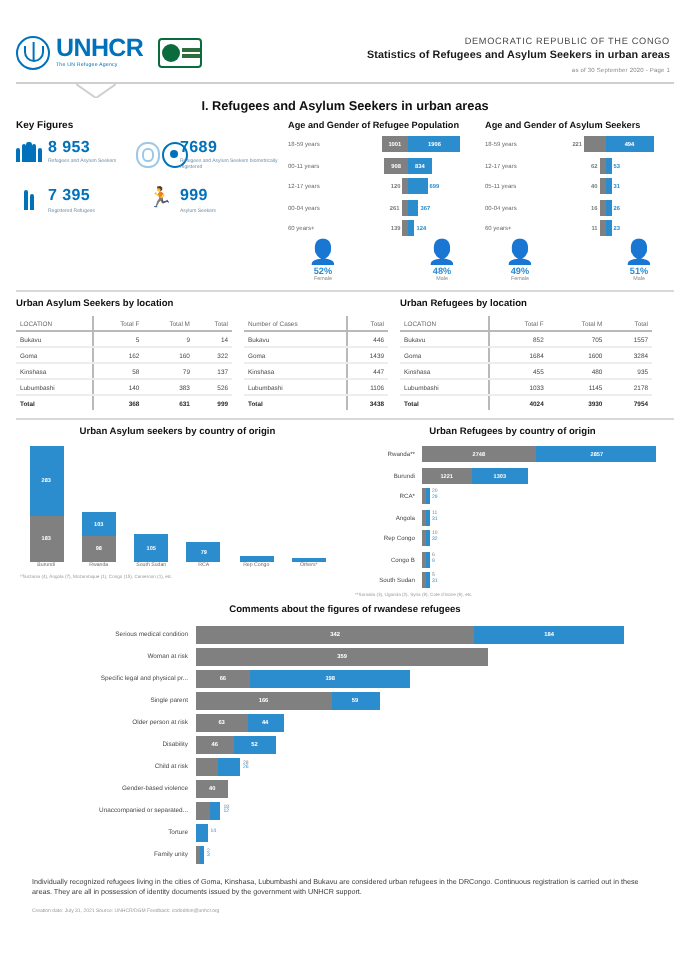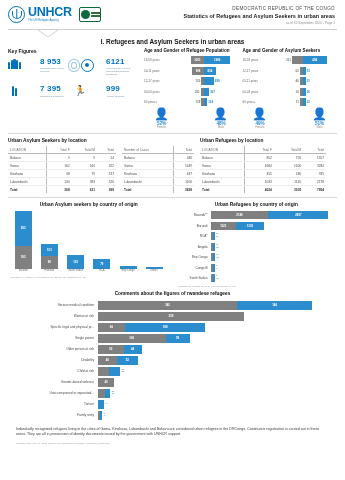--- a/index.html
+++ b/index.html
@@ -1,21 +1,21 @@
 <!DOCTYPE html>
 <html><head>
 <meta charset="utf-8">
 <style>
   html,body{margin:0;padding:0;}
   body{
     width:345px;height:480px;background:#ffffff;
     font-family:"Liberation Sans",sans-serif;
     color:#3b3b3b;overflow:hidden;position:relative;
   }
-  .page{width:345px;height:480px;position:relative;box-sizing:border-box;padding:0 6px;}
+  .page{width:345px;height:480px;position:relative;box-sizing:border-box;padding:12px 6px;}
 
   
   .header{display:flex;align-items:flex-start;justify-content:space-between;padding:6px 2px 0 2px;}
   .brand{display:flex;align-items:center;gap:7px;}
   .unhcr-logo{display:flex;align-items:center;gap:3px;}
   .unhcr-mark{width:15px;height:15px;border-radius:50%;border:1.6px solid #0072bc;position:relative;flex:none;}
   .unhcr-mark:before{content:"";position:absolute;left:50%;top:2px;width:1.4px;height:9px;background:#0072bc;transform:translateX(-50%);}
   .unhcr-mark:after{content:"";position:absolute;left:2.5px;top:4px;width:8px;height:7px;border:1.3px solid #0072bc;border-top:none;border-radius:0 0 9px 9px;}
   .unhcr-word{font-size:12.5px;font-weight:bold;color:#0072bc;letter-spacing:-.3px;line-height:1;}
   .unhcr-sub{font-size:2.6px;color:#0072bc;letter-spacing:.1px;line-height:1.1;margin-top:1px;}
@@ -32,21 +32,21 @@
   .notch-wrap:before,.notch-wrap:after{content:"";position:absolute;top:0;width:10px;height:7px;}
   .notch-v{position:absolute;left:32px;top:0;width:20px;height:7px;}
   .notch-v svg{display:block;}
 
   
   .sec-title{font-size:6.4px;font-weight:bold;color:#111;text-align:center;margin:1px 0 3px 0;}
   .row1{display:flex;gap:4px;padding:0 2px;}
   .keyfig{width:132px;flex:none;}
   .kf-head{font-size:5px;font-weight:bold;color:#111;margin-bottom:4px;}
   .kf-grid{display:flex;flex-wrap:wrap;}
-  .kf-cell{width:50%;display:flex;gap:19px;margin-bottom:9px;box-sizing:border-box;}
+  .kf-cell{width:50%;display:flex;gap:3px;margin-bottom:9px;box-sizing:border-box;}
   .kf-ico{width:13px;flex:none;display:flex;align-items:flex-start;justify-content:center;padding-top:1px;}
   .kf-txt{flex:1;min-width:0;}
   .kf-num{font-size:8px;font-weight:bold;color:#0072bc;line-height:1;letter-spacing:.2px;}
   .kf-lab{font-size:2.5px;color:#6f8fa8;line-height:1.25;margin-top:1.5px;}
   .ppl{display:flex;align-items:flex-end;gap:.6px;}
   .ppl i{display:block;width:2.2px;background:#0072bc;border-radius:1.2px 1.2px 0 0;}
   .fingerprint{width:10px;height:11px;border-radius:45%;border:1.2px solid #9ec8e6;position:relative;}
   .fingerprint:before{content:"";position:absolute;inset:2px;border:1.2px solid #9ec8e6;border-radius:45%;}
   .eye{width:11px;height:11px;border-radius:50%;border:1.4px solid #0072bc;display:flex;align-items:center;justify-content:center;}
   .eye b{width:4px;height:4px;border-radius:50%;background:#0072bc;display:block;}
@@ -193,21 +193,21 @@
         <div class="kf-cell">
           <div class="kf-ico">
             <div style="display:flex;gap:1px;align-items:center;">
               <div class="fingerprint"></div>
                 <div class="eye">
                   <b></b>
                 </div>
             </div>
           </div>
           <div class="kf-txt">
-            <div class="kf-num">6121</div>
+            <div class="kf-num">7689</div>
             <div class="kf-lab">Refugees and Asylum Seekers biometrically registered</div>
           </div>
         </div>
         <div class="kf-cell">
           <div class="kf-ico">
             <div class="ppl">
                 <i style="height:10px"></i>
                 <i style="height:8px"></i>
               </div>
           </div>

